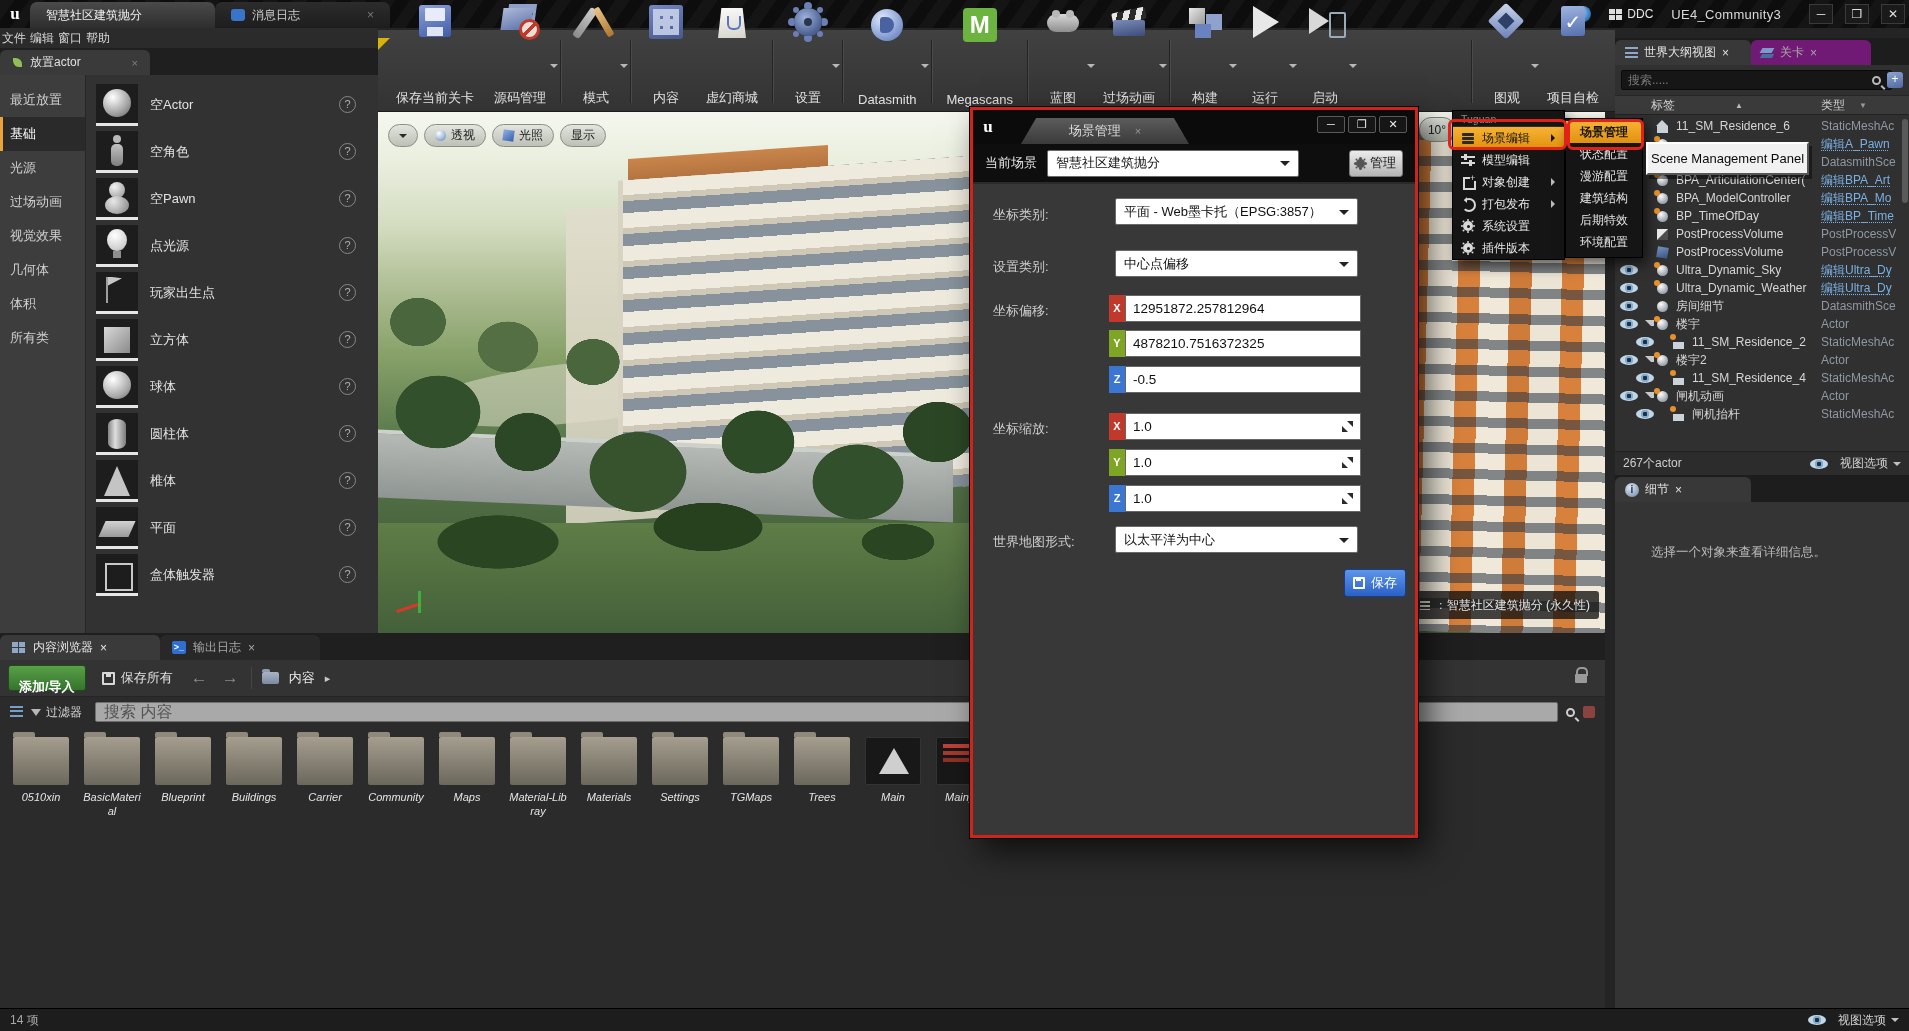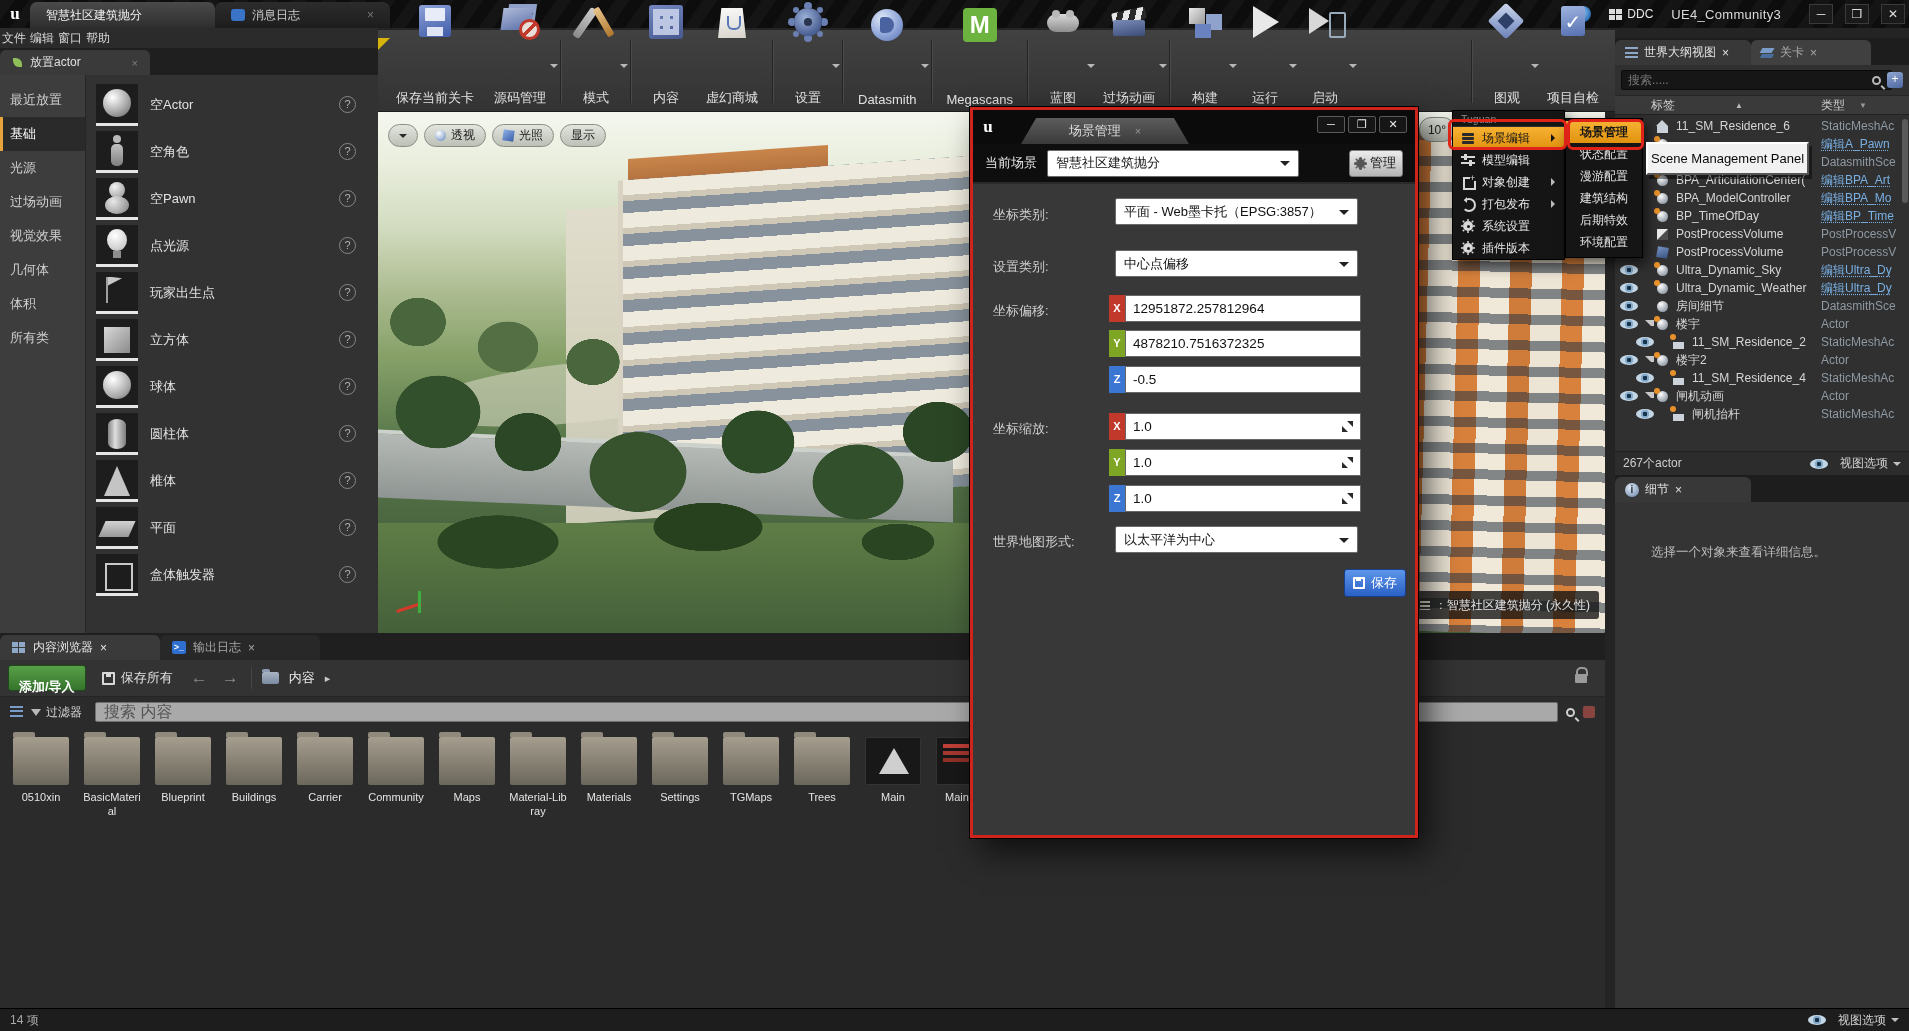--- a/index.html
+++ b/index.html
@@ -169,21 +169,21 @@
   #vp-axis::before{content:"";position:absolute;left:0;bottom:4px;width:26px;height:3px;background:#d43a2a;transform:rotate(-18deg);}
   #vp-axis::after{content:"";position:absolute;left:22px;bottom:0;width:3px;height:22px;background:#3fae3f;}
   #vp-level{position:absolute;right:6px;bottom:14px;height:28px;background:rgba(18,18,18,.78);border-radius:3px;
     display:flex;align-items:center;gap:5px;padding:0 9px;font-size:12px;color:#e6e6e6;}
   .bars-ic{width:10px;height:9px;background:repeating-linear-gradient(180deg,#dcd9c8 0 2px,transparent 2px 4px);}
 
   
   #outliner{position:absolute;left:1615px;top:38px;width:294px;height:437px;background:#303030;display:flex;flex-direction:column;}
   #outliner .panel-tabbar,#details .panel-tabbar{background:#1d1d1d;}
   .otab{height:25px;background:#383838;border-radius:6px 6px 0 0;display:flex;align-items:center;gap:6px;padding:0 10px;font-size:12px;color:#e0e0e0;min-width:136px;}
-  .otab.dim{background:#404040;color:#a8a8a8;min-width:120px;}
+  .otab.dim{background:#701a75;color:#a8a8a8;min-width:120px;}
   .list-ic{width:13px;height:11px;background:repeating-linear-gradient(180deg,#8fa8c8 0 2px,transparent 2px 4.5px);}
   .layers-ic{width:13px;height:11px;position:relative;}
   .layers-ic::before{content:"";position:absolute;left:0;top:1px;width:12px;height:5px;background:#7a9cc8;transform:skewX(-30deg);}
   .layers-ic::after{content:"";position:absolute;left:0;top:7px;width:12px;height:4px;background:#4a6f9e;transform:skewX(-30deg);}
   #outliner .search-row{background:#303030;height:30px;padding:0 6px;}
   .addperson-ic{width:16px;height:16px;margin-left:6px;background:linear-gradient(160deg,#8fa6d0,#4f68a0);border-radius:3px;position:relative;flex:none;}
   .addperson-ic::after{content:"+";position:absolute;left:0;top:0;width:16px;text-align:center;color:#fff;font-size:12px;line-height:15px;}
   .ocols{height:20px;background:#3a3a3a;border-top:1px solid #262626;border-bottom:1px solid #222;display:flex;align-items:center;font-size:12px;color:#d0d0d0;}
   .ocols .c1{flex:1;padding-left:36px;display:flex;align-items:center;gap:60px;}
   .ocols .c2{width:88px;display:flex;align-items:center;gap:14px;}
@@ -249,21 +249,21 @@
   #cb-filter{height:30px;background:#2b2b2b;display:flex;align-items:center;gap:8px;padding:0 10px;}
   .src-ic{width:13px;height:12px;background:repeating-linear-gradient(180deg,#7a9cc8 0 2px,transparent 2px 4.5px);}
   .funnel{display:flex;align-items:center;gap:5px;font-size:12px;color:#d8d8d8;}
   .funnel-ic{border-left:5px solid transparent;border-right:5px solid transparent;border-top:7px solid #b8b8b8;position:relative;}
   .cb-search{flex:1;height:20px;background:#a9a9a9;border:1px solid #6f6f6f;border-radius:2px;color:#0f172a;
     font-size:16px;padding:0 8px;outline:none;font-family:inherit;}
   .cb-search::placeholder{color:#555;}
   .mag-dk{position:relative;width:9px;height:9px;border:2px solid #cfcfcf;border-radius:50%;flex:none;}
   .mag-dk::after{content:"";position:absolute;width:2px;height:5px;background:#cfcfcf;transform:rotate(-45deg);left:8px;top:7px;}
   .savefilter-ic{width:12px;height:12px;background:#8a4440;border-radius:2px;flex:none;}
-  #cb-folders{flex:1;display:flex;align-items:flex-start;gap:9px;padding:10px 0 0 10px;}
+  #cb-folders{flex:1;display:flex;align-items:flex-start;gap:9px;padding:10px 0 0 10px;font-style:italic;}
   .ftile{width:62px;display:flex;flex-direction:column;align-items:center;gap:6px;}
   .fthumb{width:56px;height:48px;position:relative;background:linear-gradient(180deg,#a59e8f,#6c675c);border-radius:2px;}
   .fthumb::before{content:"";position:absolute;left:0;top:-5px;width:22px;height:5px;background:#8f897b;border-radius:2px 2px 0 0;}
   .ftile.level .fthumb{background:#181818;border:1px solid #333;}
   .ftile.level .fthumb::before{display:none;}
   .ftile.level .fthumb::after{content:"";position:absolute;left:13px;top:10px;border-left:15px solid transparent;
     border-right:15px solid transparent;border-bottom:26px solid #cfcfcf;}
   .ftile.level2 .fthumb{background:#181818;border:1px solid #333;}
   .ftile.level2 .fthumb::before{display:none;background:none;}
   .ftile.level2 .fthumb::after{content:"";position:absolute;left:6px;top:6px;width:30px;height:4px;background:#c04038;

